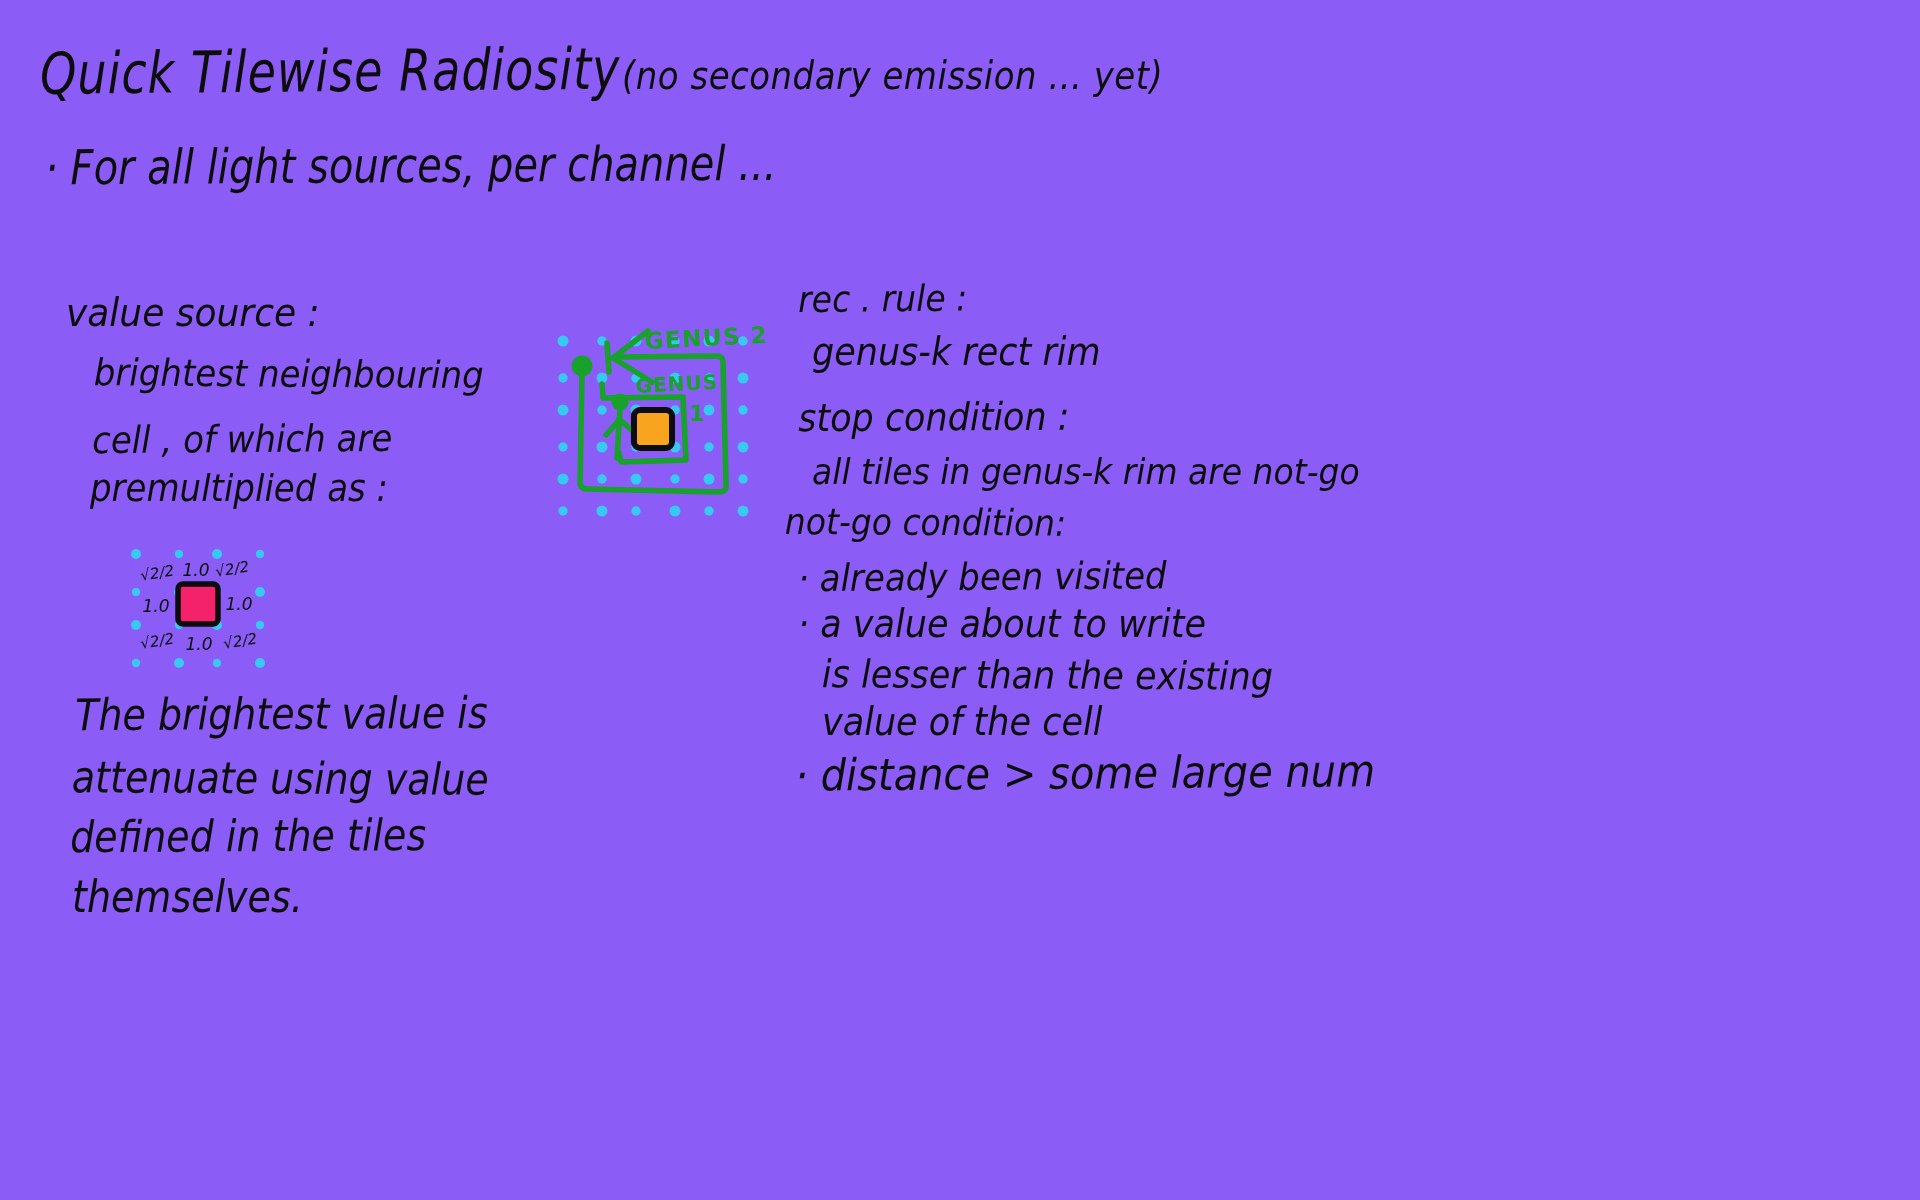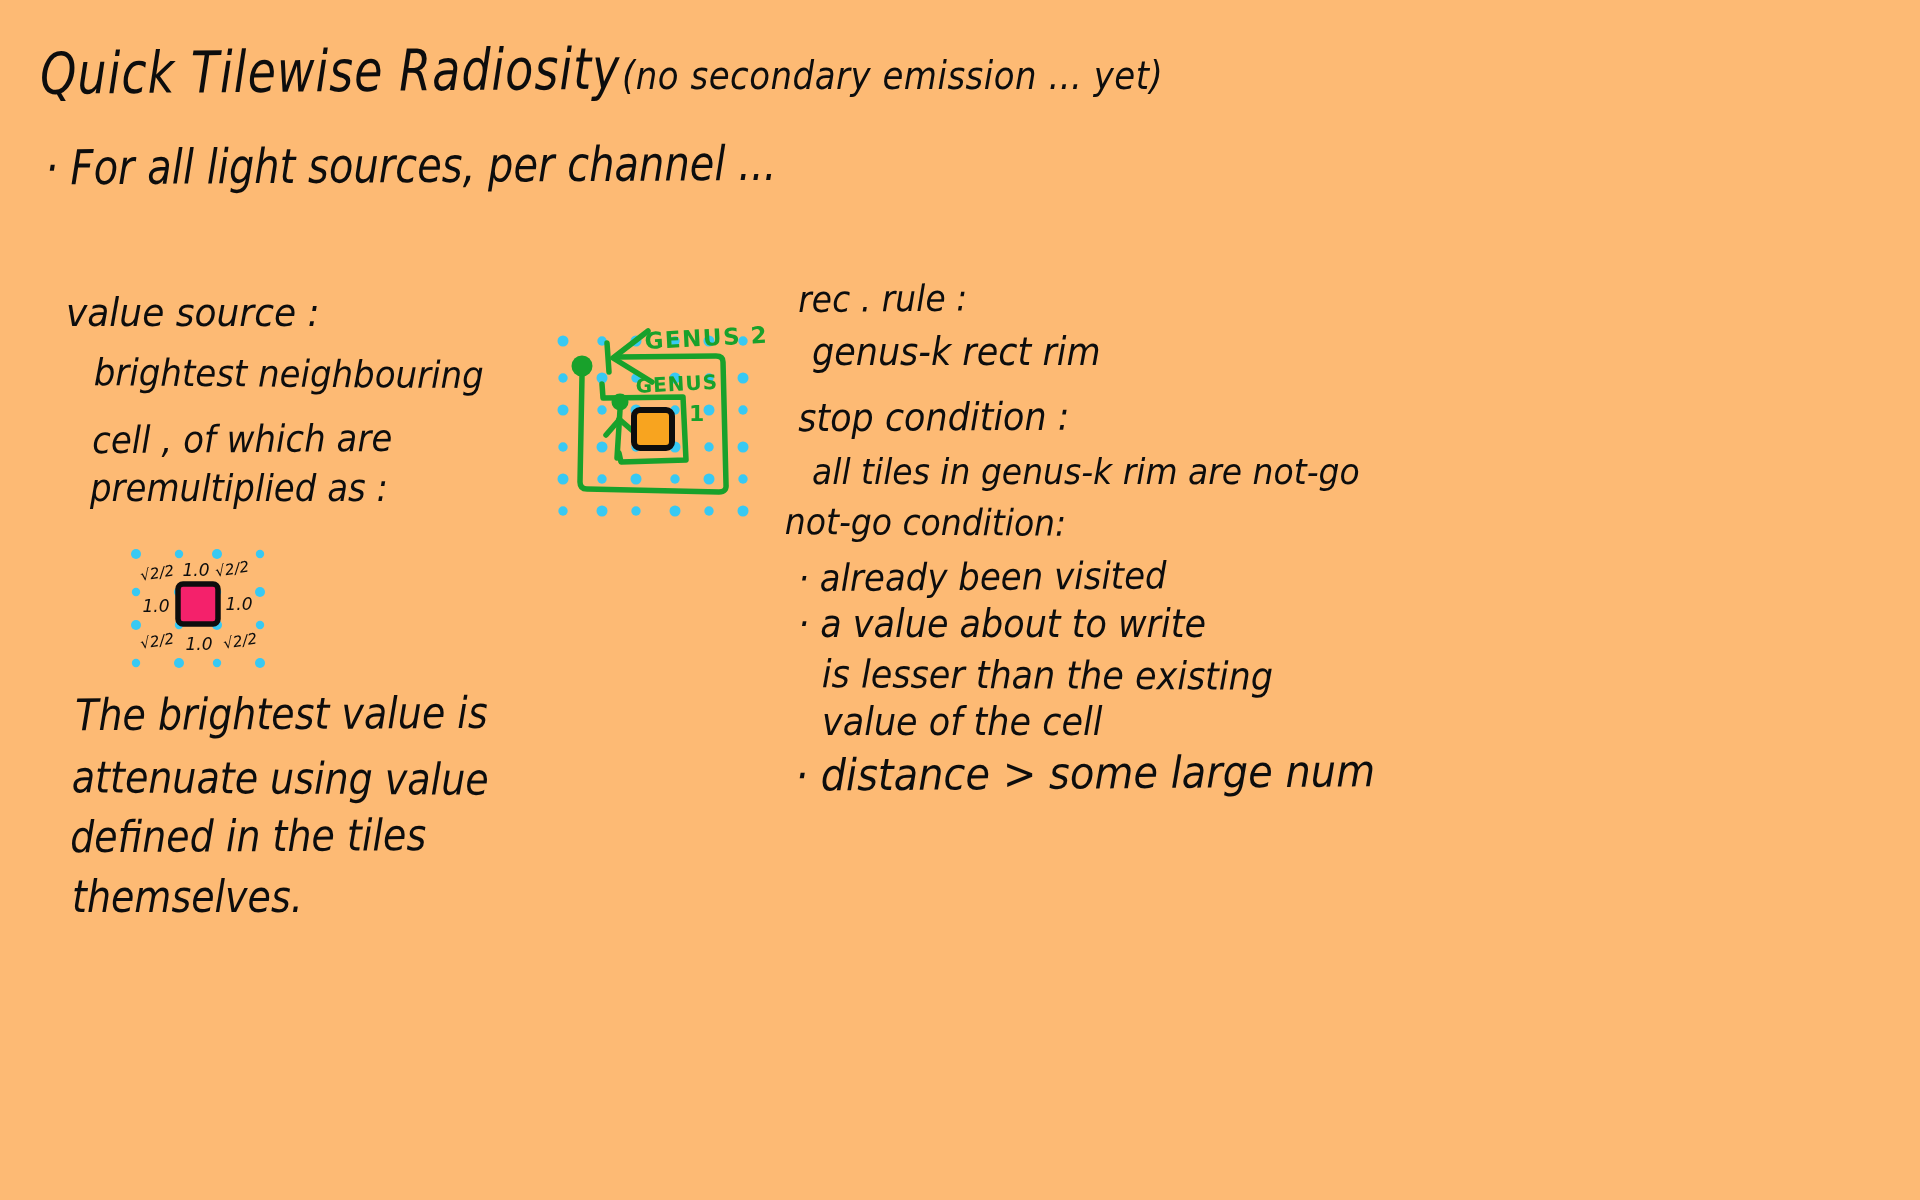--- a/index.html
+++ b/index.html
@@ -1,16 +1,16 @@
 <!DOCTYPE html>
 <html><head>
 <meta charset="utf-8">
 <style>
   html,body{margin:0;padding:0;background:#ffffff;}
-  .canvas{position:relative;width:1920px;height:1200px;background:#fdba74;overflow:hidden;
+  .canvas{position:relative;width:1920px;height:1200px;background:#8b5cf6;overflow:hidden;
           font-family:"DejaVu Sans",sans-serif;color:#0d0d0d;}
   .hand{position:absolute;font-style:italic;white-space:nowrap;transform-origin:left top;color:#0d0d0d;}
   .green-label{font-style:normal;font-weight:700;letter-spacing:1px;}
   svg{position:absolute;overflow:visible;}
   svg text{font-family:"DejaVu Sans",sans-serif;}
 </style>
 </head>
 <body>
 
 <div class="canvas">

